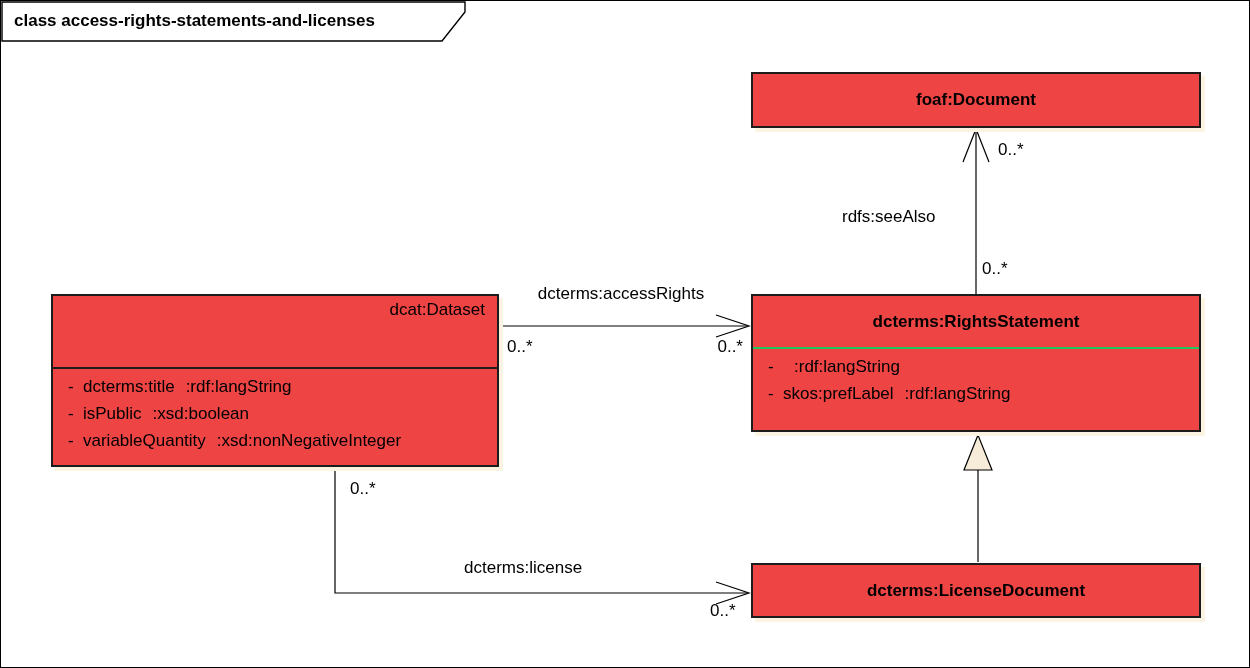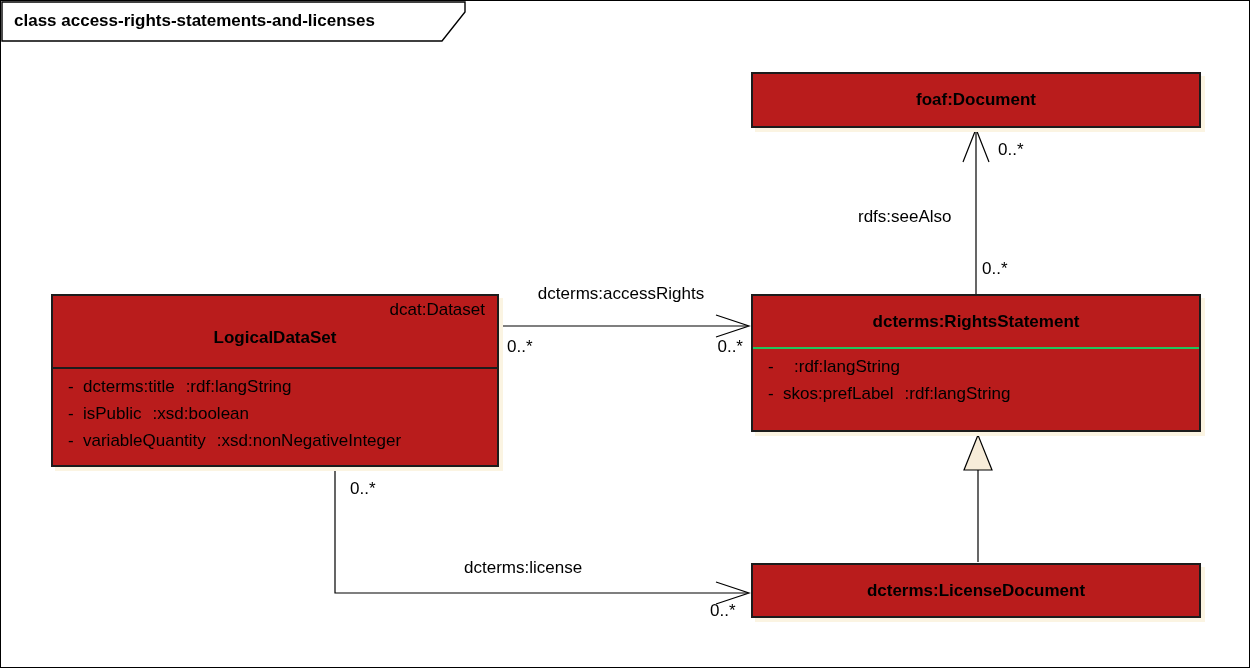--- a/index.html
+++ b/index.html
@@ -29,21 +29,21 @@
     height: 40px;
     line-height: 39px;
     font-size: 17px;
     font-weight: bold;
     color: #000;
     white-space: nowrap;
   }
 
   .class-box {
     position: absolute;
-    background: #b91c1c;
+    background: #ef4444;
     border: 2px solid #1c1c1c;
     box-shadow: 4px 4px 0 0 #fbf4e2;
     color: #000;
     font-size: 17px;
   }
 
   .class-title-single {
     width: 100%; height: 100%;
     display: flex;
     align-items: center;
@@ -140,21 +140,20 @@
         <span class="attr-vis">-</span>
         <span class="attr-name">skos:prefLabel</span>
         <span class="attr-type">:rdf:langString</span>
       </div>
     </div>
   </div>
 
   <div class="class-box" style="left:50px; top:293px; width:448px; height:173px;">
     <div class="logical-header">
       <div class="stereotype-line">dcat:Dataset</div>
-      <div class="name-line">LogicalDataSet</div>
     </div>
     <div class="attrs">
       <div class="attr-row">
         <span class="attr-vis">-</span>
         <span class="attr-name">dcterms:title</span>
         <span class="attr-type">:rdf:langString</span>
       </div>
       <div class="attr-row">
         <span class="attr-vis">-</span>
         <span class="attr-name">isPublic</span>
@@ -169,21 +168,21 @@
   </div>
 
   <div class="class-box" style="left:750px; top:562px; width:450px; height:55px;">
     <div class="class-title-single">dcterms:LicenseDocument</div>
   </div>
 
   <div class="edge-label center" style="left:505px; top:283px; width:230px;">dcterms:accessRights</div>
   <div class="edge-label" style="left:506px; top:336px;">0..*</div>
   <div class="edge-label right" style="left:702px; top:336px; width:40px;">0..*</div>
 
-  <div class="edge-label" style="left:841px; top:206px;margin-left:16px;">rdfs:seeAlso</div>
+  <div class="edge-label" style="left:841px; top:206px;">rdfs:seeAlso</div>
   <div class="edge-label" style="left:997px; top:139px;">0..*</div>
   <div class="edge-label" style="left:981px; top:258px;">0..*</div>
 
   <div class="edge-label" style="left:463px; top:557px;">dcterms:license</div>
   <div class="edge-label" style="left:349px; top:478px;">0..*</div>
   <div class="edge-label" style="left:709px; top:600px;">0..*</div>
 
 </div>
 
 </body></html>

